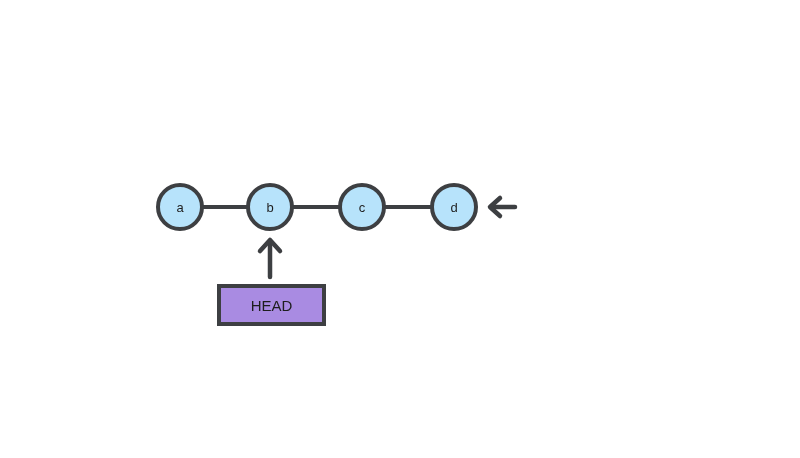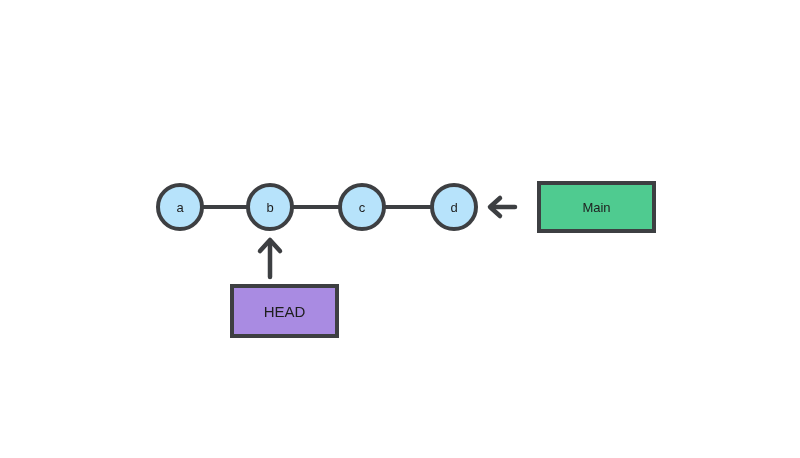--- a/index.html
+++ b/index.html
@@ -59,24 +59,23 @@
     color: var(--text);
   }
   .main-box {
     left: 537px; top: 181px;
     width: 119px; height: 52px;
     background: var(--main-fill);
     font-size: 13px;
   }
   .head-box {
     left: 217px; top: 284px;
-    width: 109px; height: 54px;
+    width: 109px; height: 42px;
     background: var(--head-fill);
     font-size: 15px;
-    margin-left: 13px;
   }
 
   .arrow-svg { position: absolute; display: block; }
   .arrow-left { left: 485px; top: 192px; }
   .arrow-up { left: 255px; top: 235px; }
   .arrow-svg line, .arrow-svg polyline {
     stroke: var(--stroke);
     stroke-width: 4.5;
     fill: none;
     stroke-linecap: round;
@@ -108,21 +107,18 @@
   <svg class="arrow-svg arrow-left" width="34" height="30" viewBox="0 0 34 30">
     <line x1="30" y1="15" x2="6" y2="15"></line>
     <polyline points="15,6 5,15 15,24"></polyline>
   </svg>
 
   <svg class="arrow-svg arrow-up" width="30" height="46" viewBox="0 0 30 46">
     <line x1="15" y1="42" x2="15" y2="7"></line>
     <polyline points="5,16 15,5 25,16"></polyline>
   </svg>
 
-  <div class="label-box main-box">
-    <span>Main</span>
-  </div>
 
   <div class="label-box head-box">
     <span>HEAD</span>
   </div>
 
 </div>
 
 </body></html>

